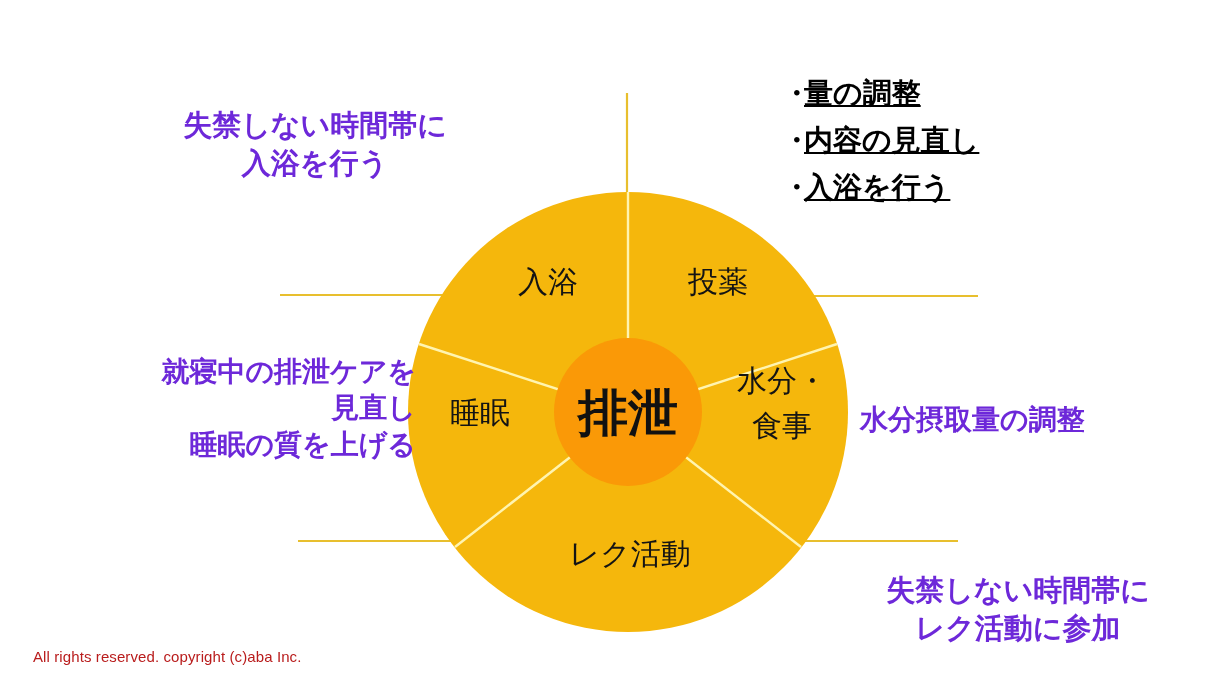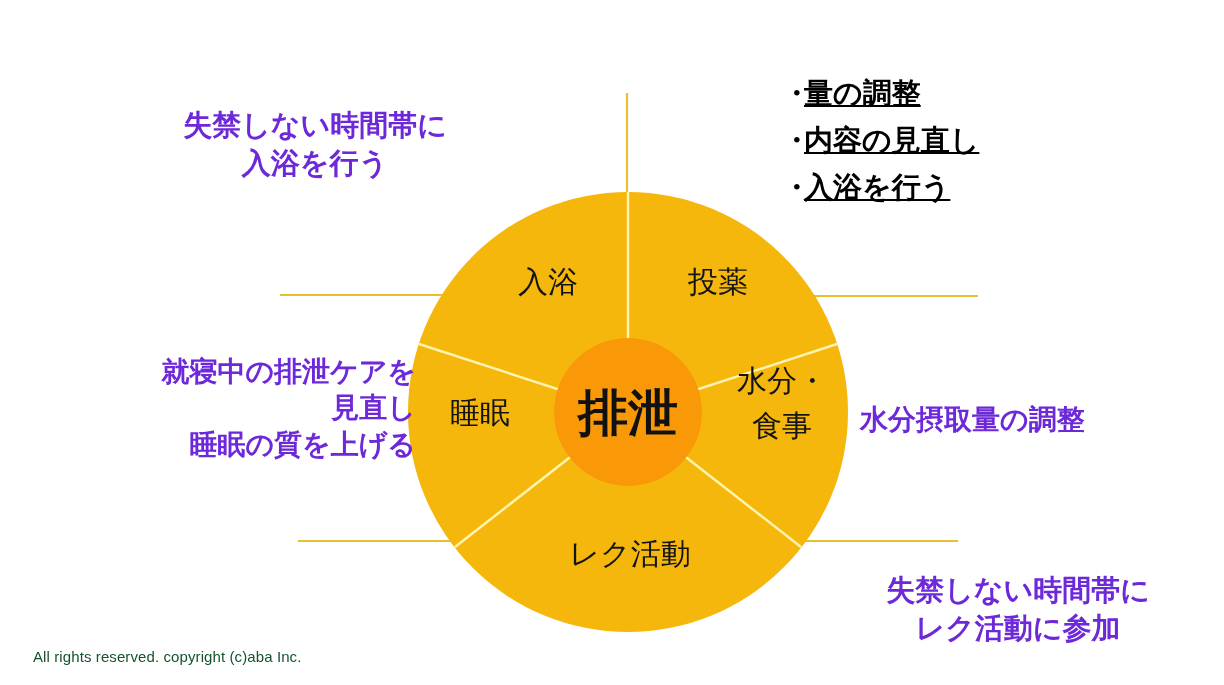--- a/index.html
+++ b/index.html
@@ -111,21 +111,21 @@
     width: 22px;
   }
 
   
   #footer {
     position: absolute;
     left: 33px;
     top: 648px;
     font-size: 15px;
     font-weight: 400;
-    color: #14532d;
+    color: #b91c1c;
     letter-spacing: 0.1px;
   }
 </style>
 </head>
 <body>
 
 <div id="slide">
 
   <div id="wheel-wrap">
     <svg id="wheel-svg" width="1224" height="685" viewBox="0 0 1224 685" xmlns="http://www.w3.org/2000/svg">

